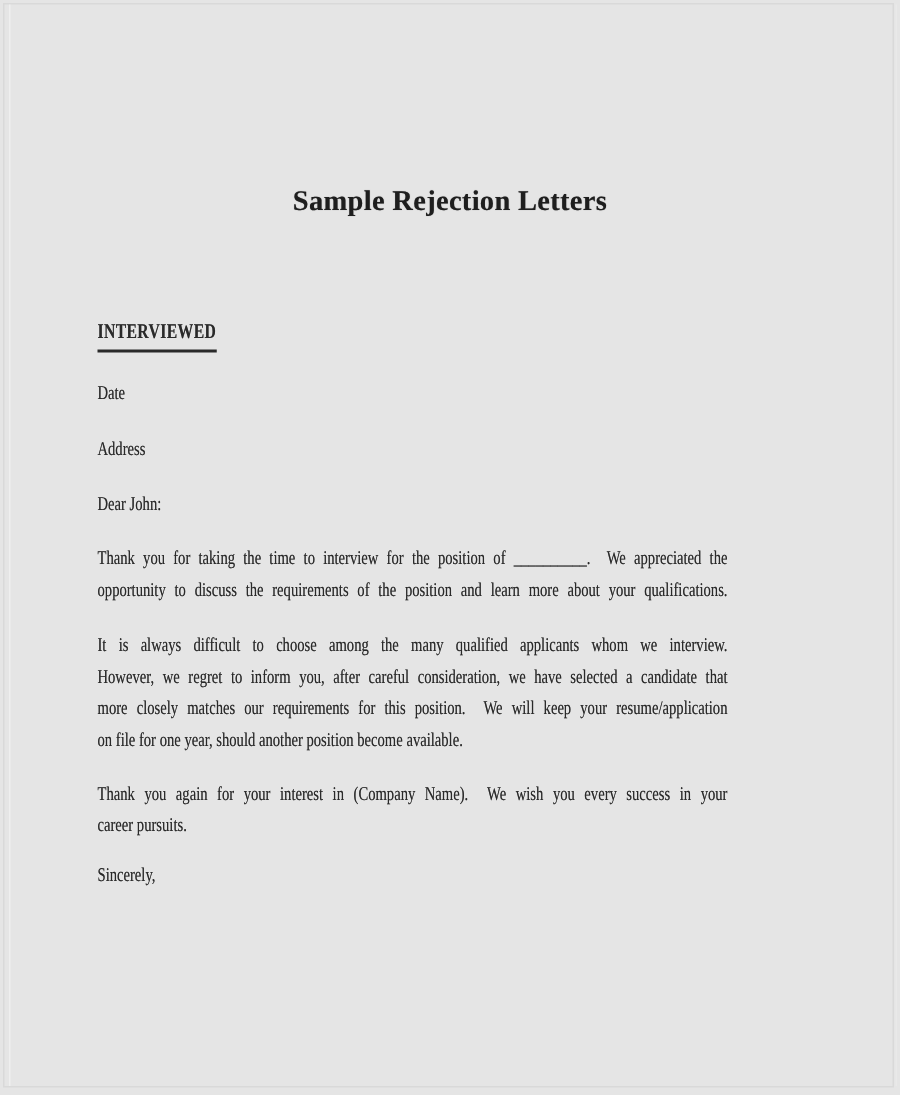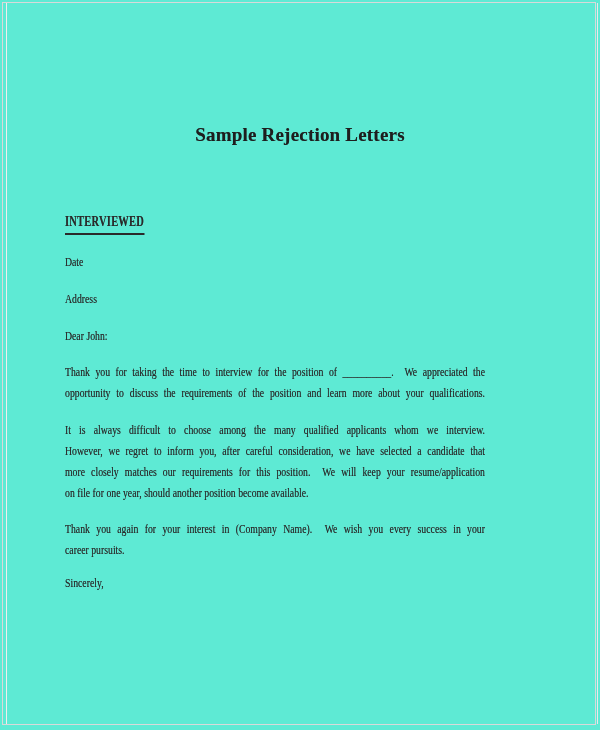--- a/index.html
+++ b/index.html
@@ -4,21 +4,21 @@
 <style>
   html, body {
     margin: 0;
     padding: 0;
     background: #ffffff;
   }
   .page {
     position: relative;
     width: 600px;
     height: 730px;
-    background: #5eead4;
+    background: #e5e5e5;
     overflow: hidden;
     font-family: "Liberation Serif", "DejaVu Serif", serif;
     color: #2a2a2a;
   }
   
   .frame {
     position: absolute;
     left: 2px;
     top: 2px;
     right: 4px;

